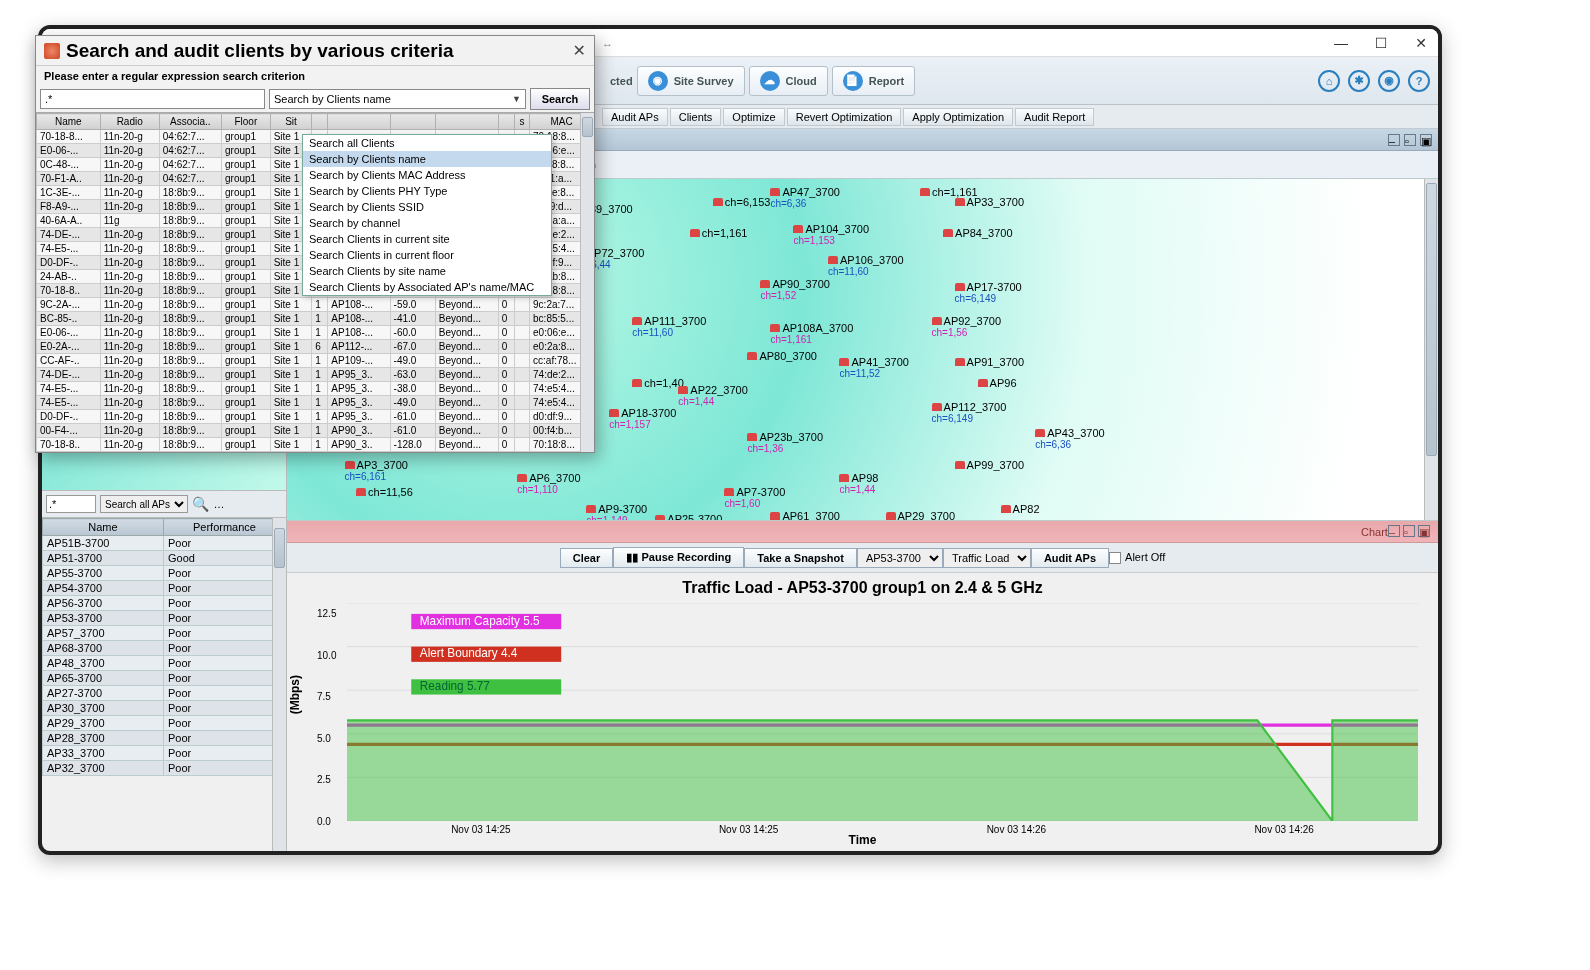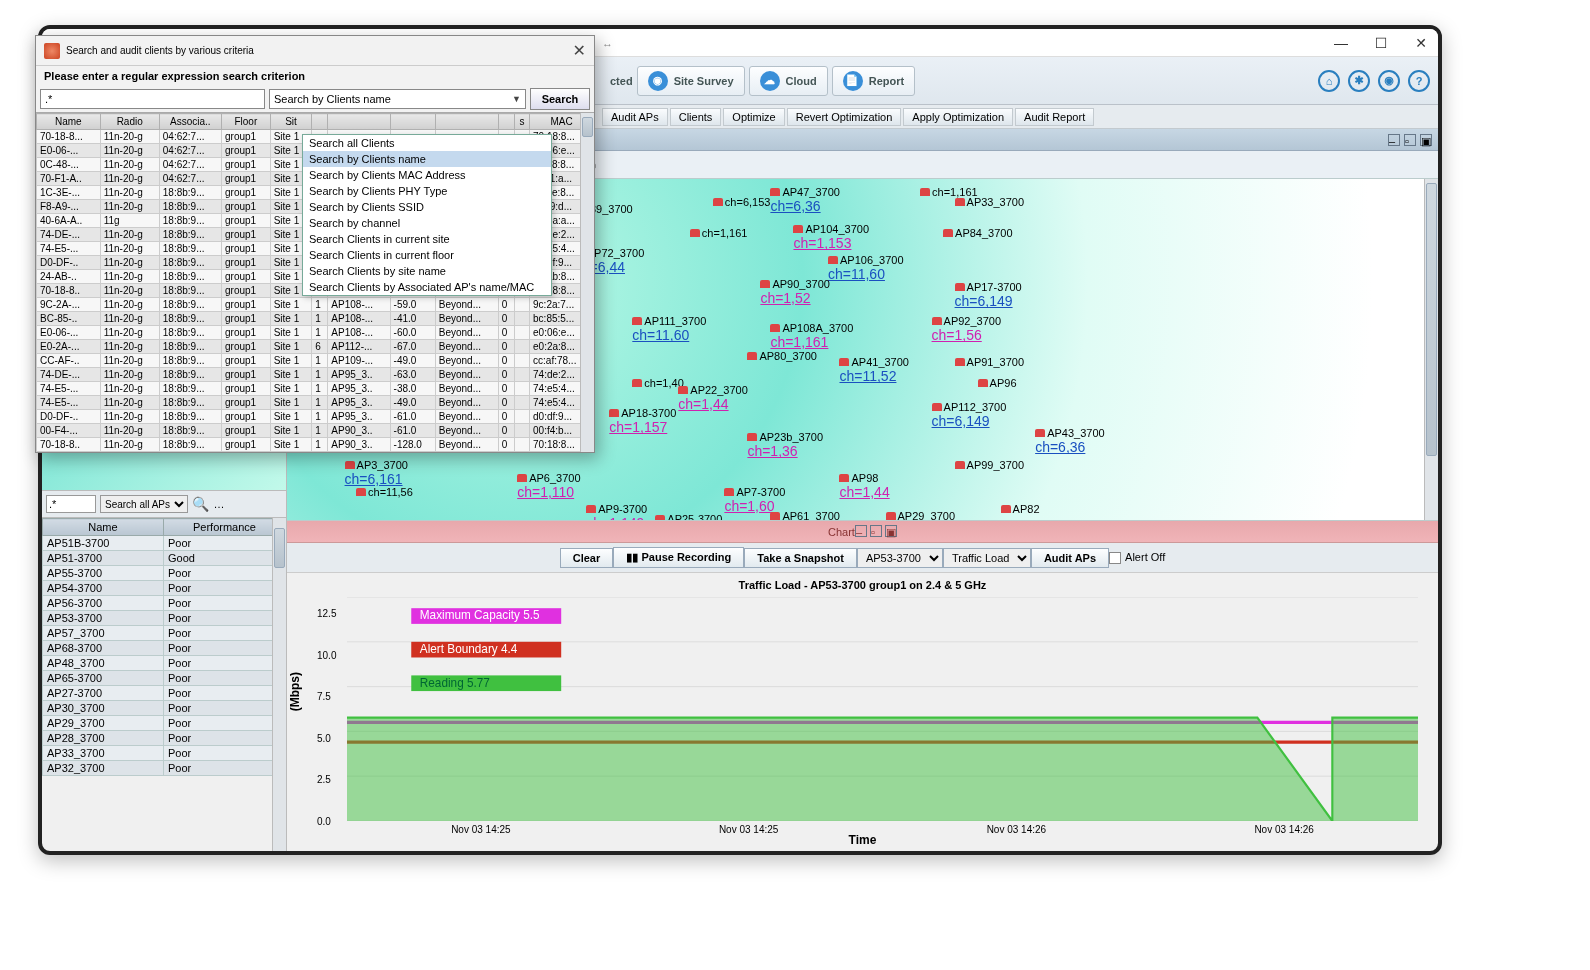--- a/index.html
+++ b/index.html
@@ -28,37 +28,37 @@
 .rightcol { flex:1; display:flex; flex-direction:column; }
 .map-hdr { height:22px; background:linear-gradient(#c7d7e4,#b4c6d5); display:flex; align-items:center; justify-content:flex-end; padding:0 6px; gap:4px; border-bottom:1px solid #9ab; font-size:10px;}
 .winicon { width:12px; height:12px; border:1px solid #678; display:inline-block; cursor:pointer;}
 .map-tb { height:28px; background:#eaf0f5; border-bottom:1px solid #bcc; display:flex; align-items:center; padding:0 6px; gap:4px; }
 .map-tb .mic { width:22px; height:22px; border:1px solid #9ab; border-radius:3px; background:linear-gradient(#fff,#d7e2eb); display:flex;align-items:center;justify-content:center;color:#357;cursor:pointer;}
 .map-tb select { height:20px; border:1px solid #9ab;}
 .map-canvas { flex:1; min-height:150px; background: radial-gradient(circle at 20% 30%, #b8f8e5, #7ee7d6 30%, #e0fcf5 60%, #fff 90%); position:relative; overflow:hidden; border-bottom:1px solid #bcc;}
 .ap-node { position:absolute; font-size:9px; white-space:nowrap; }
 .ap-node .dot { display:inline-block; width:10px; height:8px; background:#d44; border-radius:2px 2px 0 0; position:relative; margin-right:2px;}
 .ap-node .nm { color:#000; }
-.ap-node .ch { display:block; font-size:14px;text-decoration:underline;}
+.ap-node .ch { display:block; font-size:10px;}
 .ch-b { color:#1a50c0;} .ch-m { color:#d020b0;}
 .chart-pane { height: 330px; display:flex; flex-direction:column; }
-.chart-hdr { height:22px; background:linear-gradient(#e8a8ac,#f0b4b8); display:flex; align-items:center; justify-content:center; padding:0 8px; color:#833; border-bottom:1px solid #c99;}
+.chart-hdr { height:22px; background:linear-gradient(#e8a8ac,#f0b4b8); display:flex; align-items:center; justify-content:flex-end; padding:0 8px; color:#833; border-bottom:1px solid #c99;}
 .chart-tb { height:30px; display:flex; align-items:center; justify-content:center; gap:0; background:#e6ebef; border-bottom:1px solid #ccc;}
 .chart-tb .cb { padding:3px 12px; border:1px solid #9ab; background:linear-gradient(#fdfeff,#e2eaef); cursor:pointer; font-weight:bold;}
 .chart-tb select { height:20px; border:1px solid #9ab; padding:0 4px;}
-.chart-title { text-align:center; font-size:11px; font-weight:bold; padding:6px;}
+.chart-title { text-align:center; font-size:16px; font-weight:bold; padding:6px;}
 .chart-body { flex:1; position:relative; padding:0 20px 30px 60px;}
 .chart-svg { width:100%; height:100%; }
 .ylabel { position:absolute; left:8px; top:50%; transform:rotate(-90deg) translateX(50%); transform-origin:left; font-weight:bold; font-size:12px;}
 .xlabel { position:absolute; bottom:4px; left:50%; transform:translateX(-50%); font-weight:bold; font-size:12px;}
 
 .dialog { position:absolute; top:35px; left:35px; width:560px; background:#f2f2f2; border:1px solid #888; box-shadow:4px 6px 16px rgba(0,0,0,.3); z-index:50;}
 .dlg-title { height:30px; display:flex; align-items:center; padding:0 8px; gap:6px; border-bottom:1px solid #ccc;}
 .dlg-title .java { width:16px; height:16px; background:radial-gradient(circle,#e86,#c42); border-radius:2px;}
-.dlg-title .tx { flex:1; font-size:10px;}
+.dlg-title .tx { flex:1; font-size:19px;font-weight:bold;}
 .dlg-title .x { font-size:16px; cursor:pointer; color:#444;}
 .dlg-sub { padding:4px 8px; font-weight:bold; font-size:11px;}
 .dlg-row { display:flex; padding:2px 4px; gap:4px; align-items:center;}
 .dlg-row input { flex:0 0 225px; height:20px; border:1px solid #888; padding:0 4px;}
 .dlg-row .sel { flex:1; height:20px; border:1px solid #888; background:#fff; display:flex; align-items:center; padding:0 4px; position:relative;}
 .dlg-row .sel::after { content:'▼'; position:absolute; right:4px; font-size:9px; color:#444;}
 .dlg-row button { width:60px; height:22px; border:1px solid #888; background:linear-gradient(#fefefe,#dde); font-weight:bold; cursor:pointer;}
 .dlg-table { max-height:345px; overflow:hidden; border-top:1px solid #aaa;}
 .dlg-table table { width:100%; border-collapse:collapse;}
 .dlg-table th { background:linear-gradient(#e8e8e8,#d0d0d0); border:1px solid #b0b0b0; padding:2px 3px; font-weight:normal; font-size:10px; text-align:center;}

